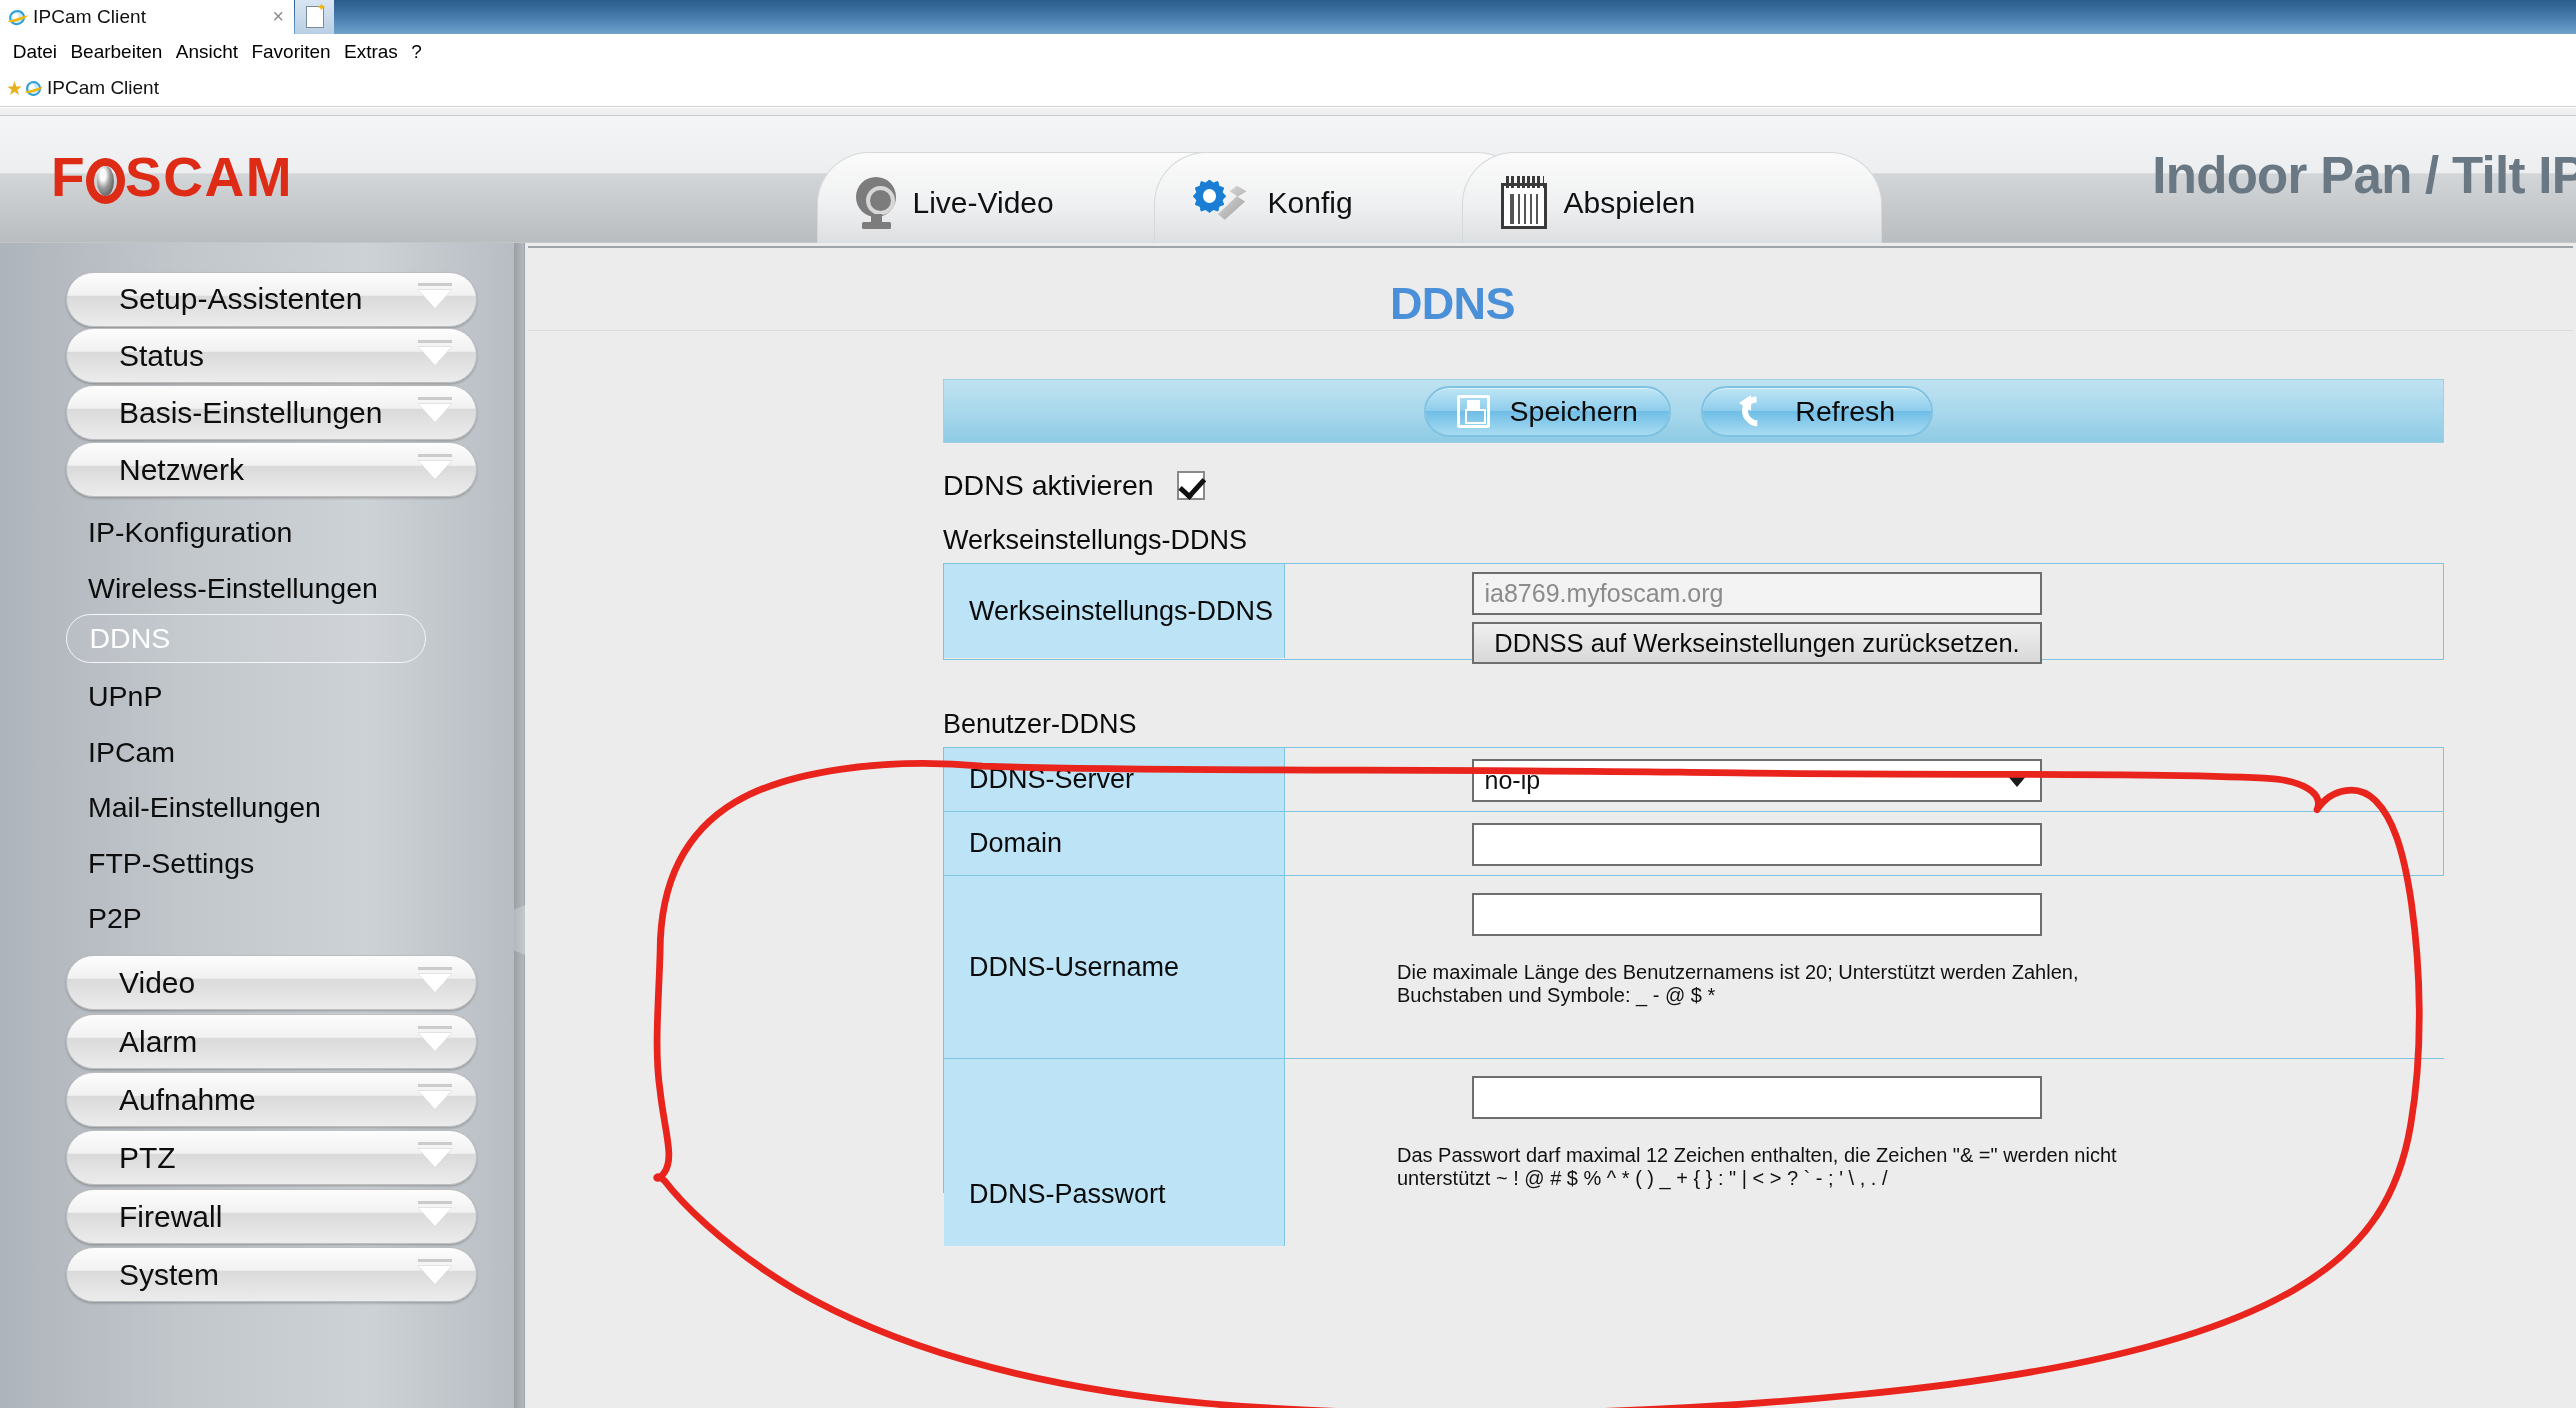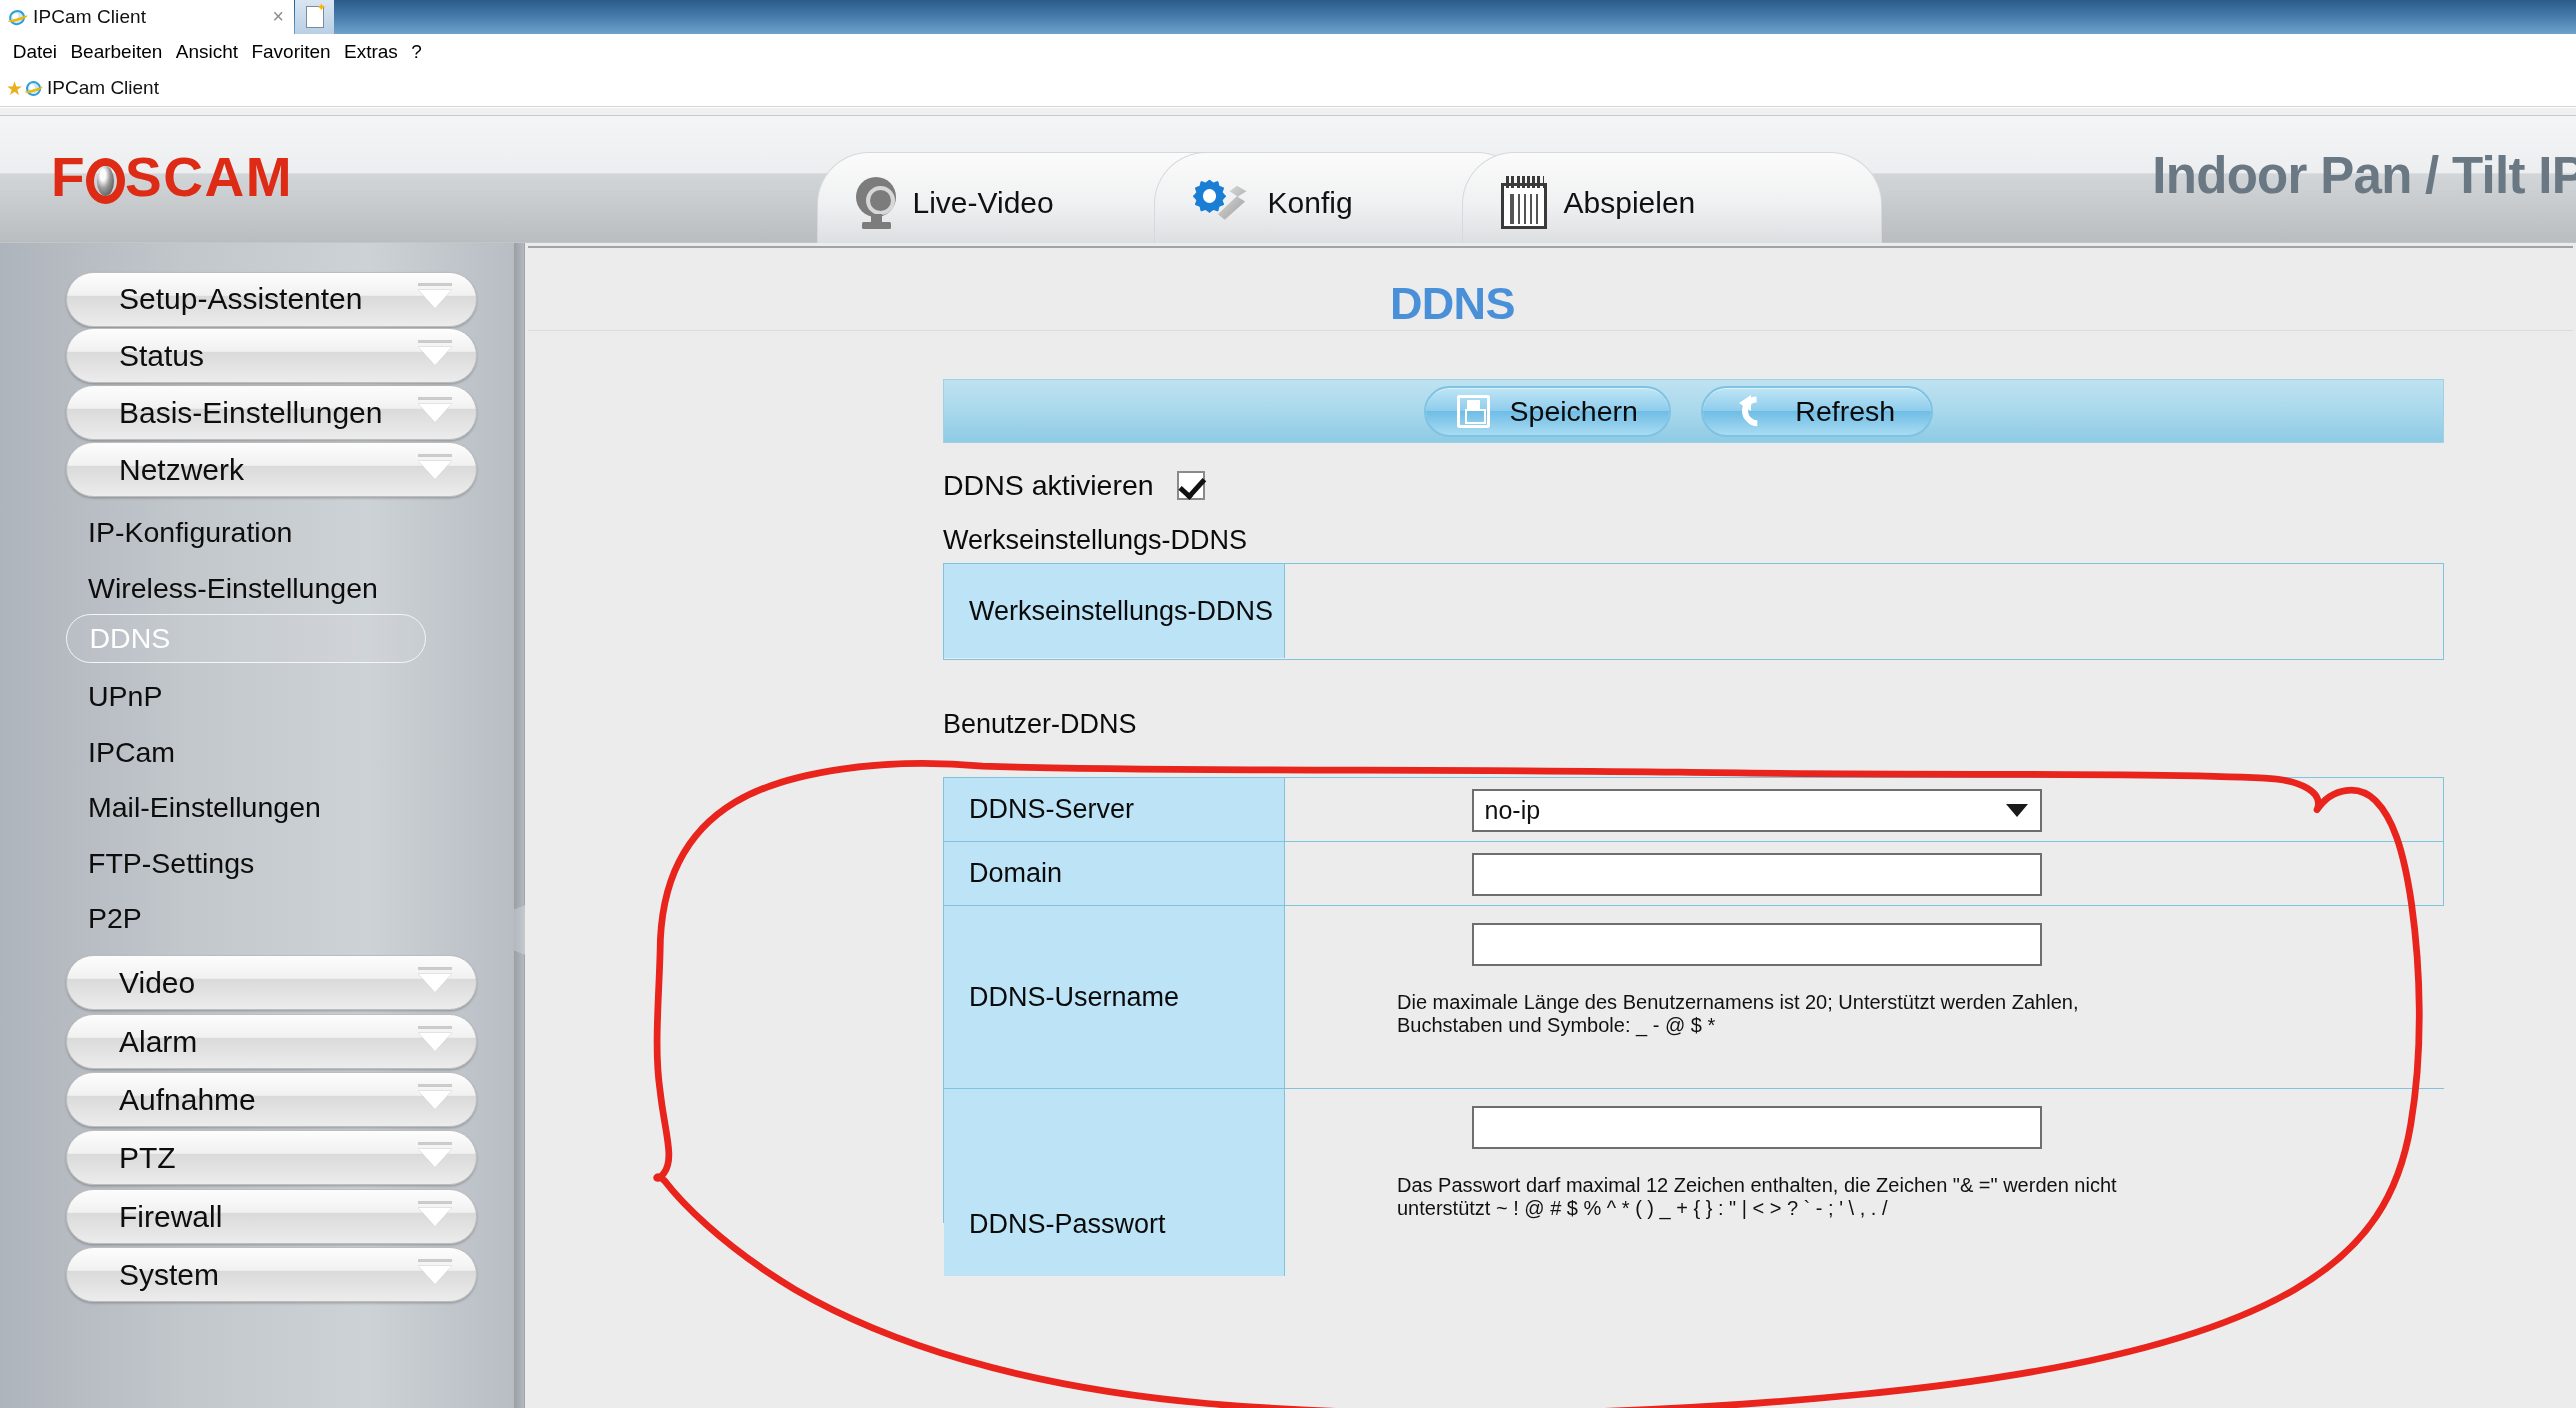--- a/index.html
+++ b/index.html
@@ -522,26 +522,30 @@
           <div class="enable-row">
             <div class="elabel">DDNS aktivieren</div>
             <div class="chk"></div>
           </div>
 
           <div class="section-label" style="left:415px;top:277px;">Werkseinstellungs-DDNS</div>
 
           <div class="tbl" style="left:415px;top:315px;width:1501px;height:97px;">
             <div class="trow" style="height:94px;">
               <div class="tcell-l">Werkseinstellungs-DDNS</div>
+              <div class="tcell-r" style="padding:7.5px 0 7.5px 187px;">
+                <div class="field disabled">ia8769.myfoscam.org</div>
+                <div class="reset-btn">DDNSS auf Werkseinstellungen zurücksetzen.</div>
+              </div>
             </div>
           </div>
 
           <div class="section-label" style="left:415px;top:461px;">Benutzer-DDNS</div>
 
-          <div class="tbl" style="left:415px;top:529px;width:1501px;height:446px;">
+          <div class="tbl" style="left:415px;top:499px;width:1501px;height:446px;">
 
             <div class="trow" style="height:64px;">
               <div class="tcell-l">DDNS-Server</div>
               <div class="tcell-r" style="padding:10.5px 0 10.5px 187px;">
                 <div class="field select">
                   <span>no-ip</span>
                   <span class="caret-dn"></span>
                 </div>
               </div>
             </div>

